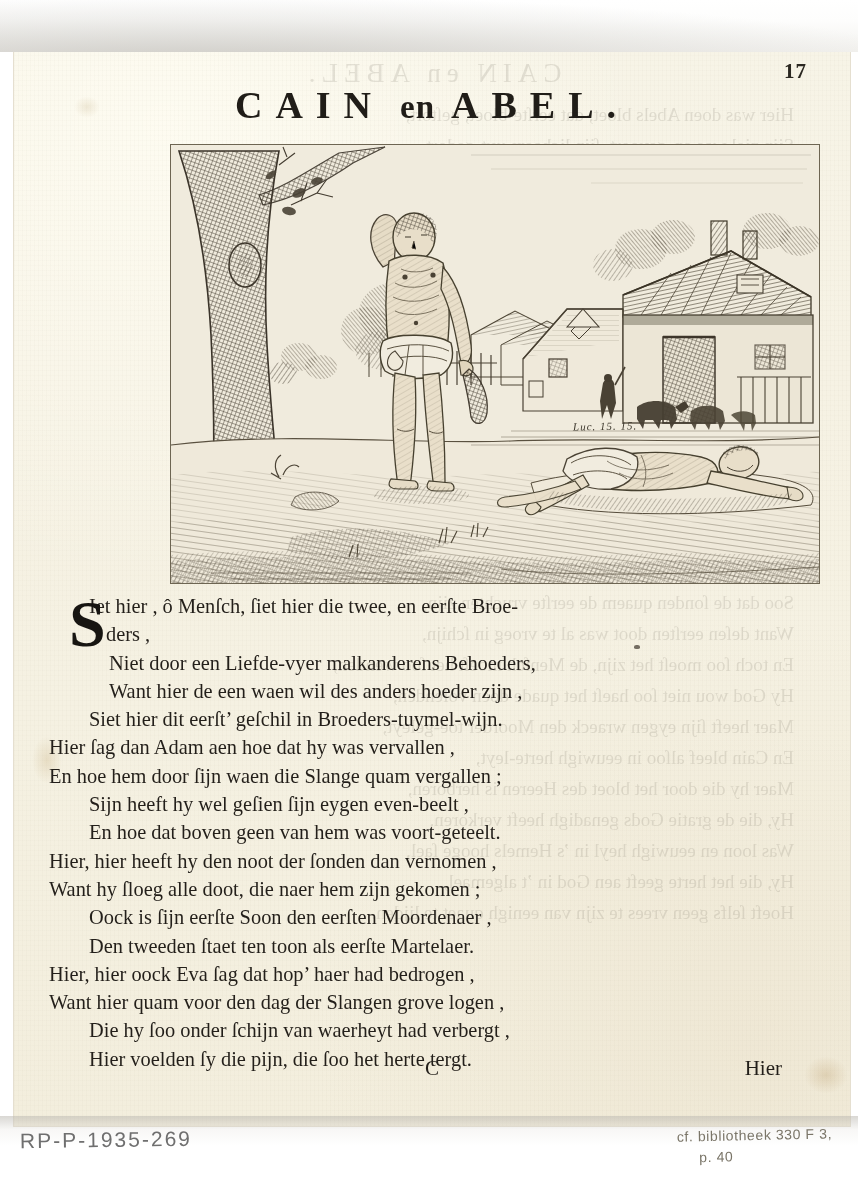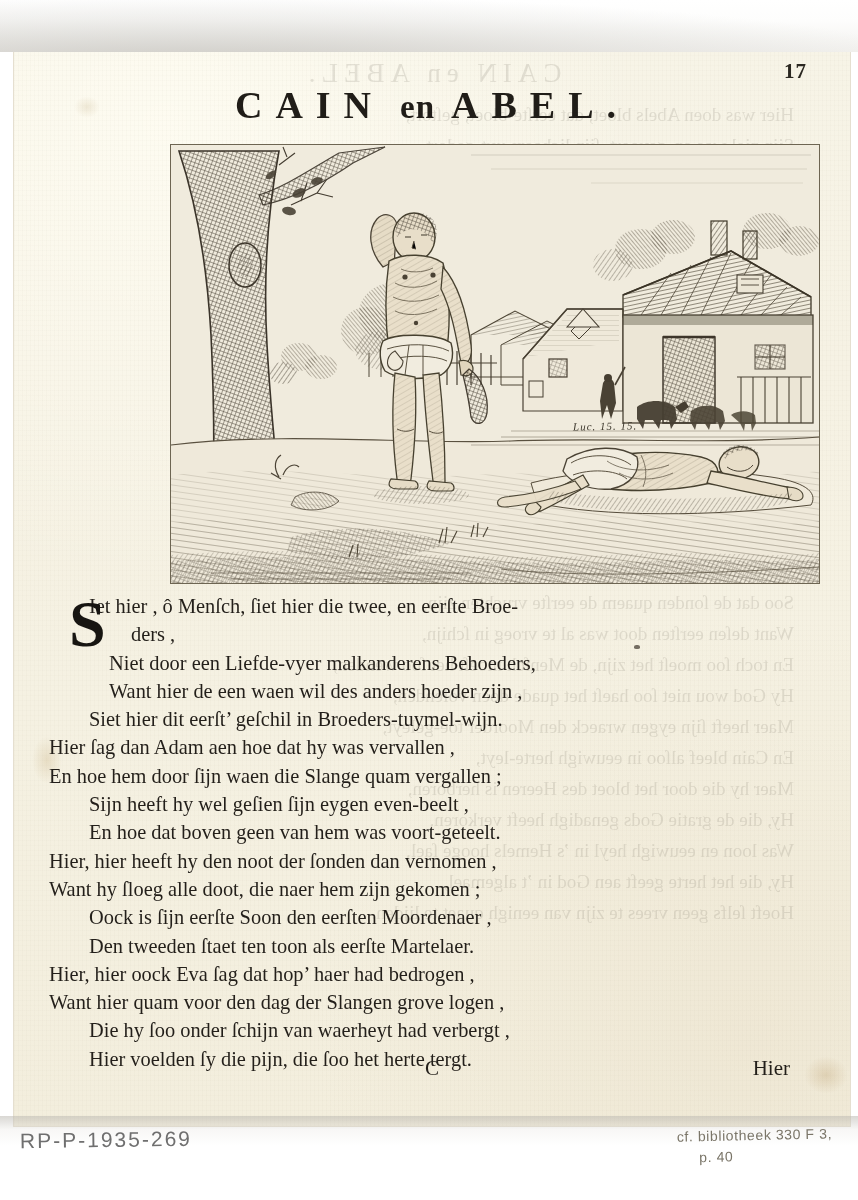--- a/index.html
+++ b/index.html
@@ -182,40 +182,40 @@
     font-size: 66px;
     line-height: 66px;
     font-weight: bold;
     color: #171511;
     font-family: "Liberation Serif", serif;
   }
   .ln.i0 { padding-left: 75px; }
   .ln.i1 { padding-left: 35px; }
   .ln.i2 { padding-left: 75px; }
   .ln.i3 { padding-left: 95px; }
-  .ln.i4 { padding-left: 117px; }
+  .ln.i4 { padding-left: 92px; }
 
   .footline {
     position: absolute;
     left: 0;
     top: 1020px;
     width: 836px;
     height: 30px;
     color: #231f1a;
     font-size: 21px;
     font-family: "Liberation Serif", serif;
   }
   .sig {
     position: absolute;
     left: 0; right: 0;
     text-align: center;
   }
   .catchword {
     position: absolute;
-    right: 60px;
+    right: 68px;
     top: 0;
   }
 
   
   .speck {
     position: absolute;
     width: 6px; height: 4px;
     background: #4a4238;
     border-radius: 40%;
     opacity: 0.75;

